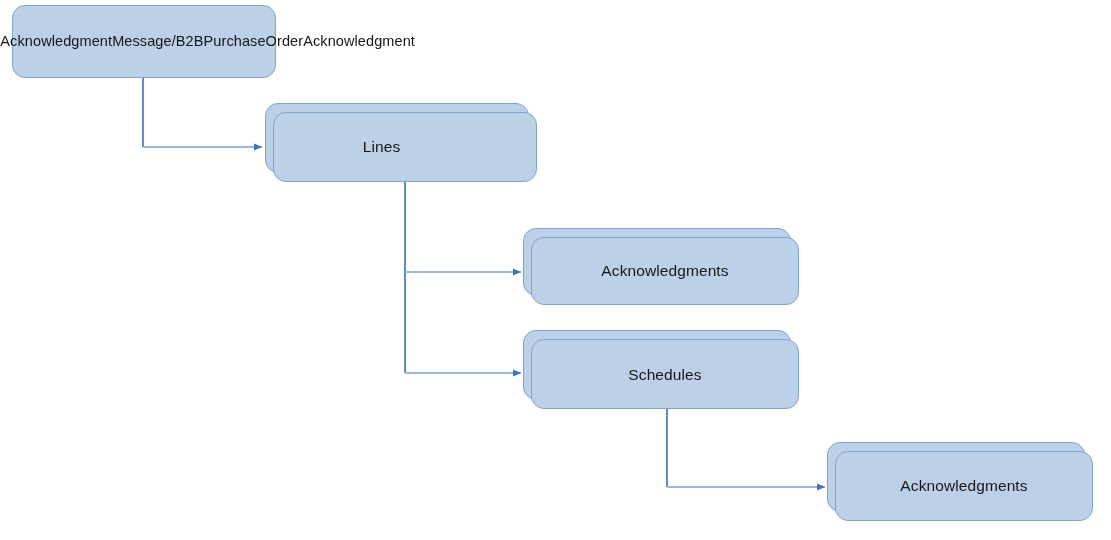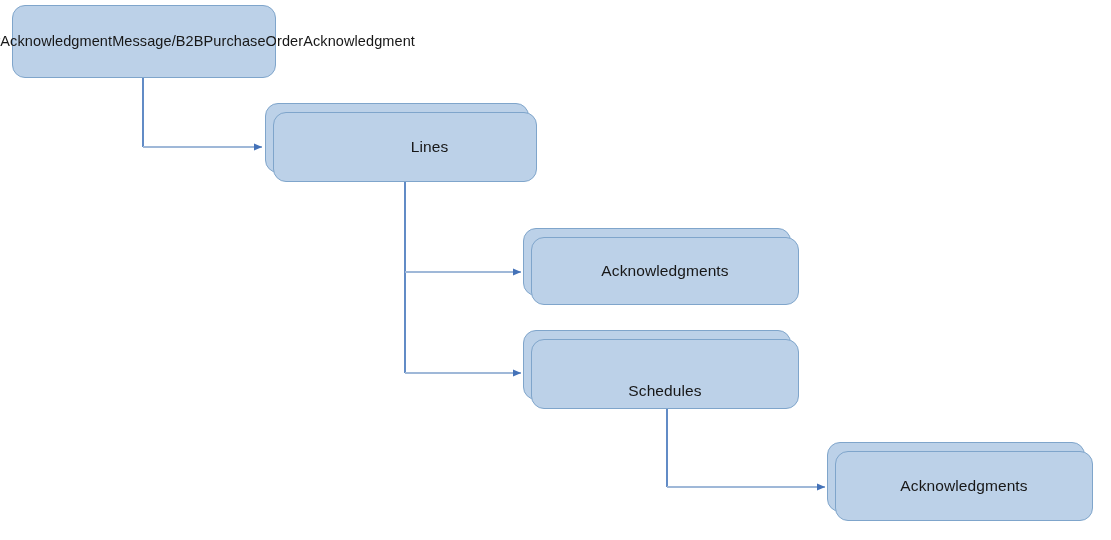--- a/index.html
+++ b/index.html
@@ -98,33 +98,33 @@
   </svg>
 
   <div class="node single root" style="left:12px; top:5px; width:264px; height:73px;">
     <div class="shape-front" style="width:264px; height:73px;"></div>
     <div class="label" style="left:0; top:0; width:264px; height:73px;">B2BPurchaseOrderAcknowledgmentMessage/B2BPurchaseOrderAcknowledgment</div>
   </div>
 
   <div class="node" style="left:265px; top:103px; width:272px; height:79px;">
     <div class="shape-back" style="width:264px; height:70px;"></div>
     <div class="shape-front" style="width:264px; height:70px;"></div>
-    <div class="label" style="left:8px; top:9px; width:217px; height:70px;margin-left:48px;">Lines</div>
+    <div class="label" style="left:8px; top:9px; width:217px; height:70px;">Lines</div>
   </div>
 
   <div class="node" style="left:523px; top:228px; width:276px; height:77px;">
     <div class="shape-back" style="width:268px; height:68px;"></div>
     <div class="shape-front" style="width:268px; height:68px;"></div>
     <div class="label" style="left:8px; top:9px; width:268px; height:68px;">Acknowledgments</div>
   </div>
 
   <div class="node" style="left:523px; top:330px; width:276px; height:79px;">
     <div class="shape-back" style="width:268px; height:70px;"></div>
     <div class="shape-front" style="width:268px; height:70px;"></div>
-    <div class="label" style="left:8px; top:20px; width:268px; height:82px;">Schedules</div>
+    <div class="label" style="left:8px; top:4px; width:268px; height:82px;">Schedules</div>
   </div>
 
   <div class="node" style="left:827px; top:442px; width:266px; height:79px;">
     <div class="shape-back" style="width:258px; height:70px;"></div>
     <div class="shape-front" style="width:258px; height:70px;"></div>
     <div class="label" style="left:8px; top:9px; width:258px; height:70px;">Acknowledgments</div>
   </div>
 
 </div>
 

